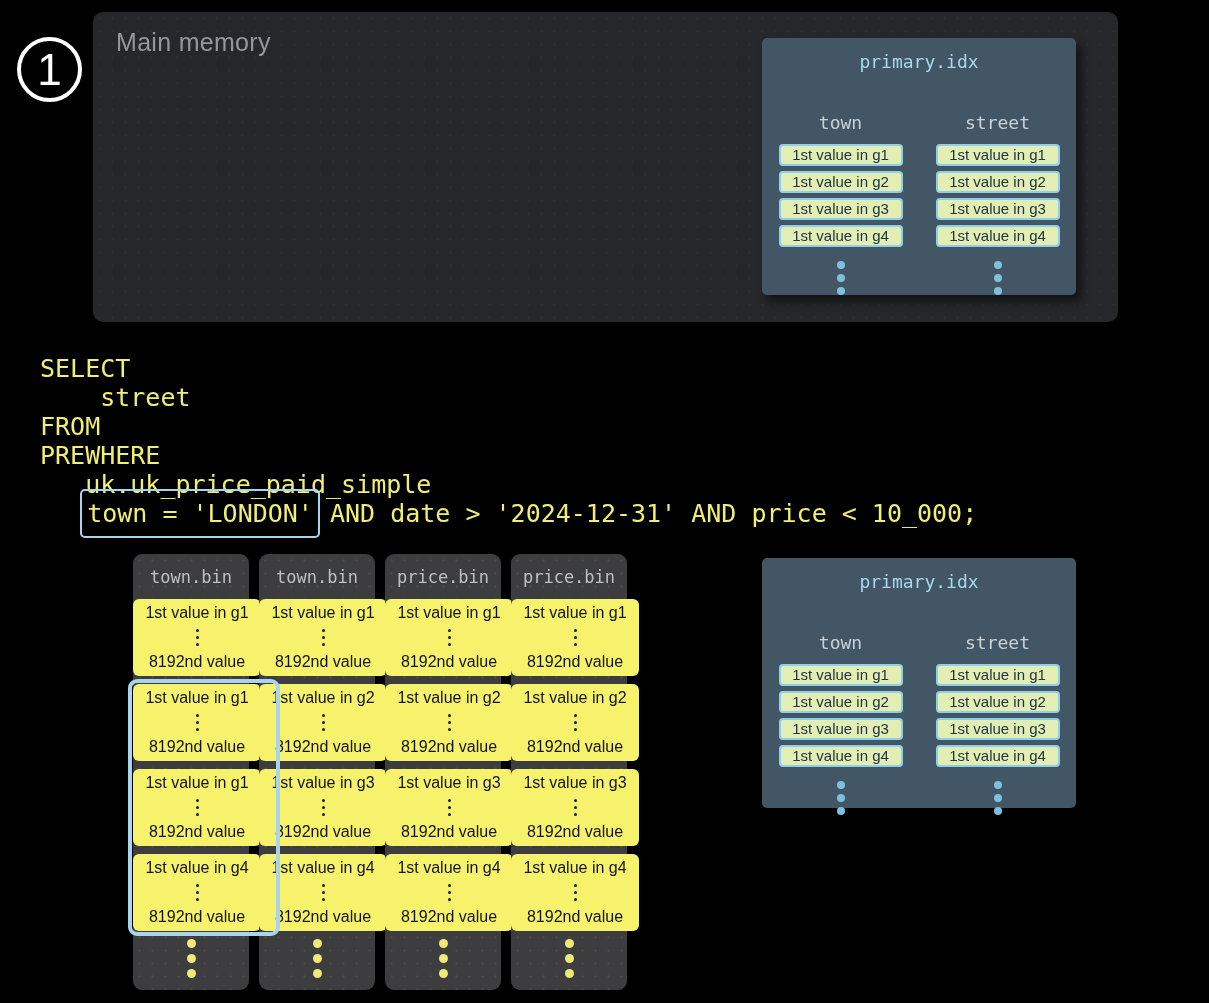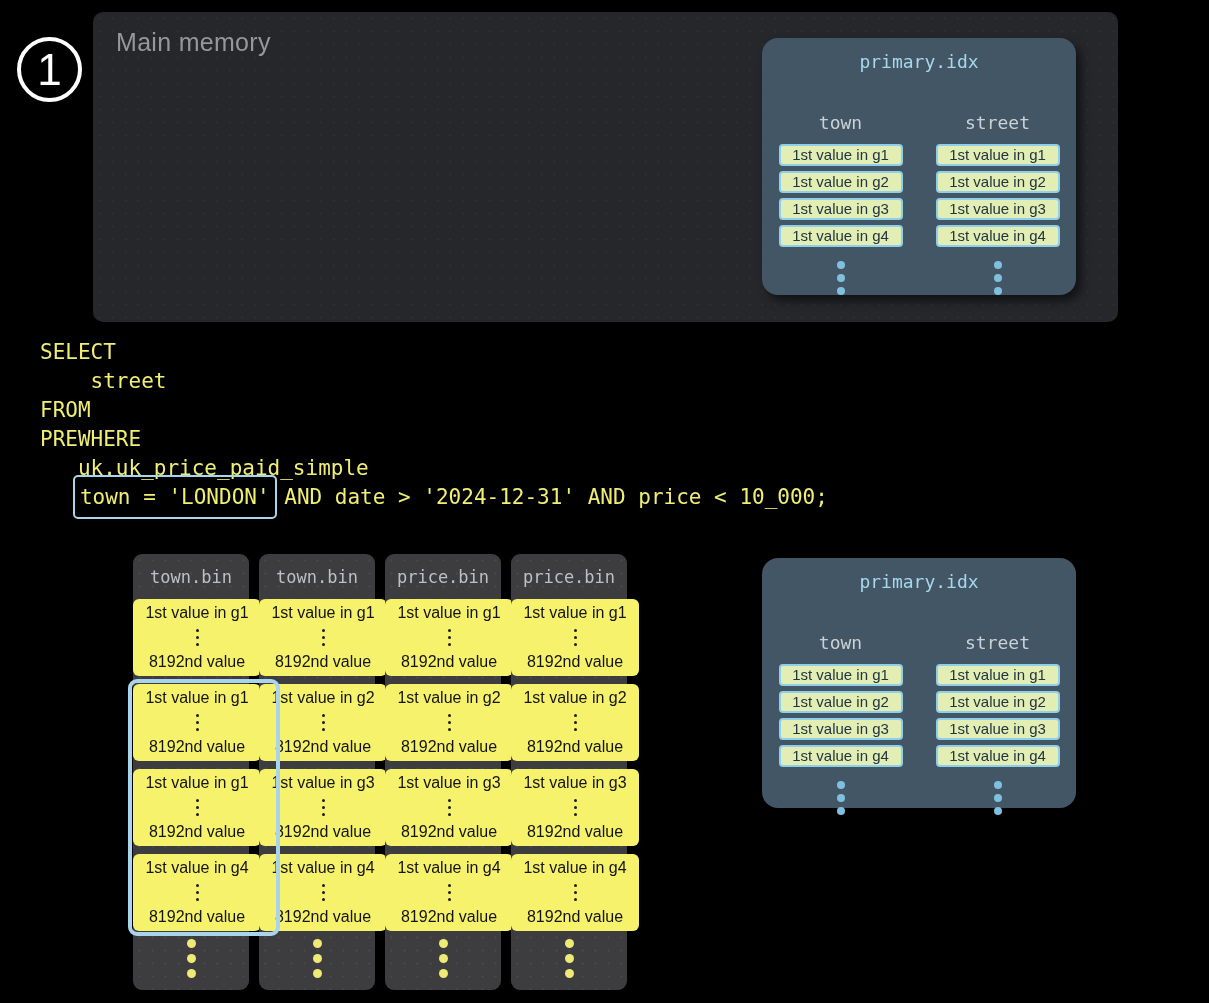--- a/index.html
+++ b/index.html
@@ -13,39 +13,39 @@
          color:#ffffff;font-size:44px;font-weight:500;}
 
   
   .mm-panel{position:absolute;left:93px;top:12px;width:1025px;height:310px;background:#26272b;
             border-radius:10px;
             background-image:radial-gradient(rgba(255,255,255,0.028) 1px, rgba(0,0,0,0) 1.4px);
             background-size:13px 13px;}
   .mm-title{position:absolute;left:23px;top:16px;font-size:25px;color:#94979b;letter-spacing:.3px;}
 
   
-  .idx-card{position:absolute;width:314px;background:#425666;border-radius:16px;box-sizing:border-box;
+  .idx-card{position:absolute;width:314px;background:#425666;border-radius:5px;box-sizing:border-box;
             padding-top:13px;box-shadow:5px 6px 10px rgba(0,0,0,0.55);}
   .idx-card.top{left:669px;top:26px;height:257px;}   
   .idx-card.bottom{left:762px;top:558px;height:250px;}
   .idx-title{text-align:center;font-family:"DejaVu Sans Mono","Liberation Mono",monospace;
              font-size:18px;color:#a7d7ec;height:22px;line-height:22px;}
   .idx-cols{display:flex;margin-top:39px;}
   .idx-col{flex:1;display:flex;flex-direction:column;align-items:center;}
   .idx-col-header{font-family:"DejaVu Sans Mono","Liberation Mono",monospace;font-size:18px;
                   color:#ccd1d4;height:22px;line-height:22px;margin-bottom:10px;}
   .chip{width:124px;height:22px;box-sizing:border-box;background:#e3eeb5;border:2px solid #90cfe9;
         border-radius:4px;margin-bottom:5px;font-size:15px;line-height:17px;color:#22343f;
         text-align:center;overflow:hidden;}
   .idx-dots{margin-top:9px;display:flex;flex-direction:column;gap:5px;align-items:center;}
   .idx-dots .dot{width:8px;height:8px;border-radius:50%;background:#7fc0de;}
 
   
-  .sql{position:absolute;left:40px;top:338px;font-family:"DejaVu Sans Mono","Liberation Mono",monospace;
-       font-size:21px;line-height:29px;color:#f1ee74;}
+  .sql{position:absolute;left:40px;top:354px;font-family:"DejaVu Sans Mono","Liberation Mono",monospace;
+       font-size:25px;line-height:29px;color:#f1ee74;}
   .sql-line{white-space:pre;height:29px;}
   .hl{border:2px solid #a9d4eb;border-radius:5px;padding:8px 5px;margin:-2px -5px;}
 
   
   .bins{position:absolute;left:133px;top:554px;display:flex;gap:10px;}
   .bin-card{position:relative;width:116px;height:436px;background:#3d3d3f;border-radius:9px;
             box-sizing:border-box;
             background-image:radial-gradient(rgba(255,255,255,0.05) 1px, rgba(0,0,0,0) 1.4px);
             background-size:13px 13px;}
   .bin-title{text-align:center;margin-top:13px;margin-bottom:12px;height:20px;line-height:20px;

